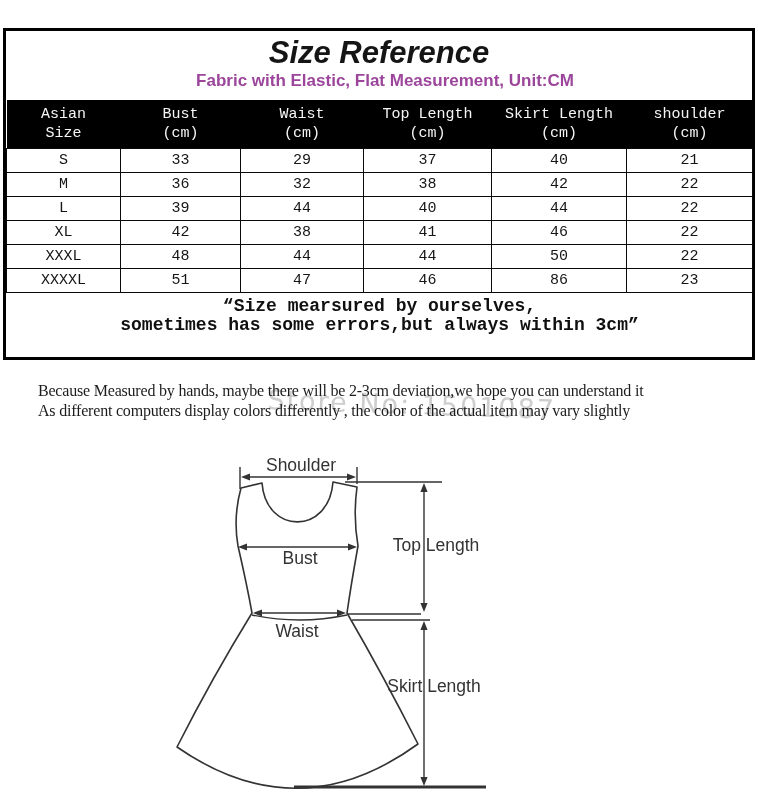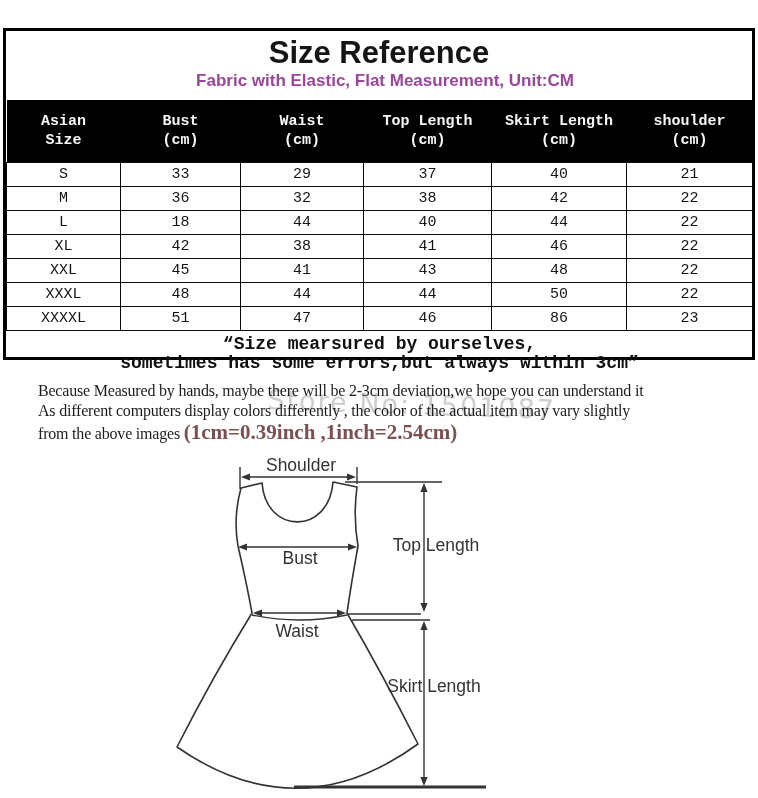--- a/index.html
+++ b/index.html
@@ -8,32 +8,32 @@
     font-family:"Liberation Sans",sans-serif;overflow:hidden;
   }
   
   .card{
     position:absolute;left:3px;top:28px;width:746px;height:326px;
     border:3px solid #000;background:#fff;
   }
   .card-head{height:69px;text-align:center;overflow:hidden;}
   .card-title{
     margin-top:5px;font-size:31px;font-weight:bold;color:#151515;
-    letter-spacing:0px;line-height:34px;
+    letter-spacing:0px;line-height:34px;font-style:italic;
   }
   .card-subtitle{
     margin-top:1px;font-size:17px;font-weight:bold;color:#9b459b;line-height:20px;margin-left:12px;
   }
   table.sizes{
     width:746px;border-collapse:collapse;table-layout:fixed;
     font-family:"Liberation Mono",monospace;
   }
   table.sizes thead th{
-    background:#000000;color:#f5f5f5;height:62px;padding:0;
-    font-weight:bold;font-size:15px;line-height:19px;border:0;
+    background:#000000;color:#f5f5f5;height:48px;padding:0;
+    font-weight:normal;font-size:15px;line-height:19px;border:0;
   }
   table.sizes tbody td{
     border:1px solid #0a0a0a;height:23px;padding:0;text-align:center;
     font-size:15px;color:#151515;
   }
   table.sizes tfoot td{
     border:0;height:44px;text-align:center;vertical-align:top;
     font-size:18px;font-weight:bold;color:#101010;line-height:19px;padding-top:4px;
   }
   
@@ -122,40 +122,32 @@
       <tr>
         <td>M</td>
         <td>36</td>
         <td>32</td>
         <td>38</td>
         <td>42</td>
         <td>22</td>
       </tr>
       <tr>
         <td>L</td>
-        <td>18</td>
+        <td>39</td>
         <td>44</td>
         <td>40</td>
         <td>44</td>
         <td>22</td>
       </tr>
       <tr>
         <td>XL</td>
         <td>42</td>
         <td>38</td>
         <td>41</td>
         <td>46</td>
-        <td>22</td>
-      </tr>
-      <tr>
-        <td>XXL</td>
-        <td>45</td>
-        <td>41</td>
-        <td>43</td>
-        <td>48</td>
         <td>22</td>
       </tr>
       <tr>
         <td>XXXL</td>
         <td>48</td>
         <td>44</td>
         <td>44</td>
         <td>50</td>
         <td>22</td>
       </tr>
@@ -177,23 +169,20 @@
       </tr>
     </tfoot>
   </table>
 </div>
 
 <div class="watermark">Store No: 1501087</div>
 
 <div class="disclaimer">
   <div class="dline">Because Measured by hands, maybe there will be 2-3cm deviation,we hope you can understand it</div>
   <div class="dline">As different computers display colors differently , the color of the actual item may vary slightly</div>
-  <div class="dline dline3">
-    <span>from the above images </span><span class="conversion">(1cm=0.39inch ,1inch=2.54cm)</span>
-  </div>
 </div>
 
 <svg class="diagram" width="758" height="360" viewBox="0 438 758 360" xmlns="http://www.w3.org/2000/svg">
 
   <path stroke-width="1.6" stroke-linejoin="round" d="M 241,488 L 262,483 C 266,535 329,535 333,482 L 357,487
            Q 353,517 358,546 Q 351,585 347,613
            Q 383,675 418,744 Q 298,831 177,747 Q 212,678 252,613
            Q 247,585 238,546 Q 233,517 241,488 Z"></path>
 
   <path stroke-width="1.4" d="M 252,615 Q 300,625 347,615"></path>

